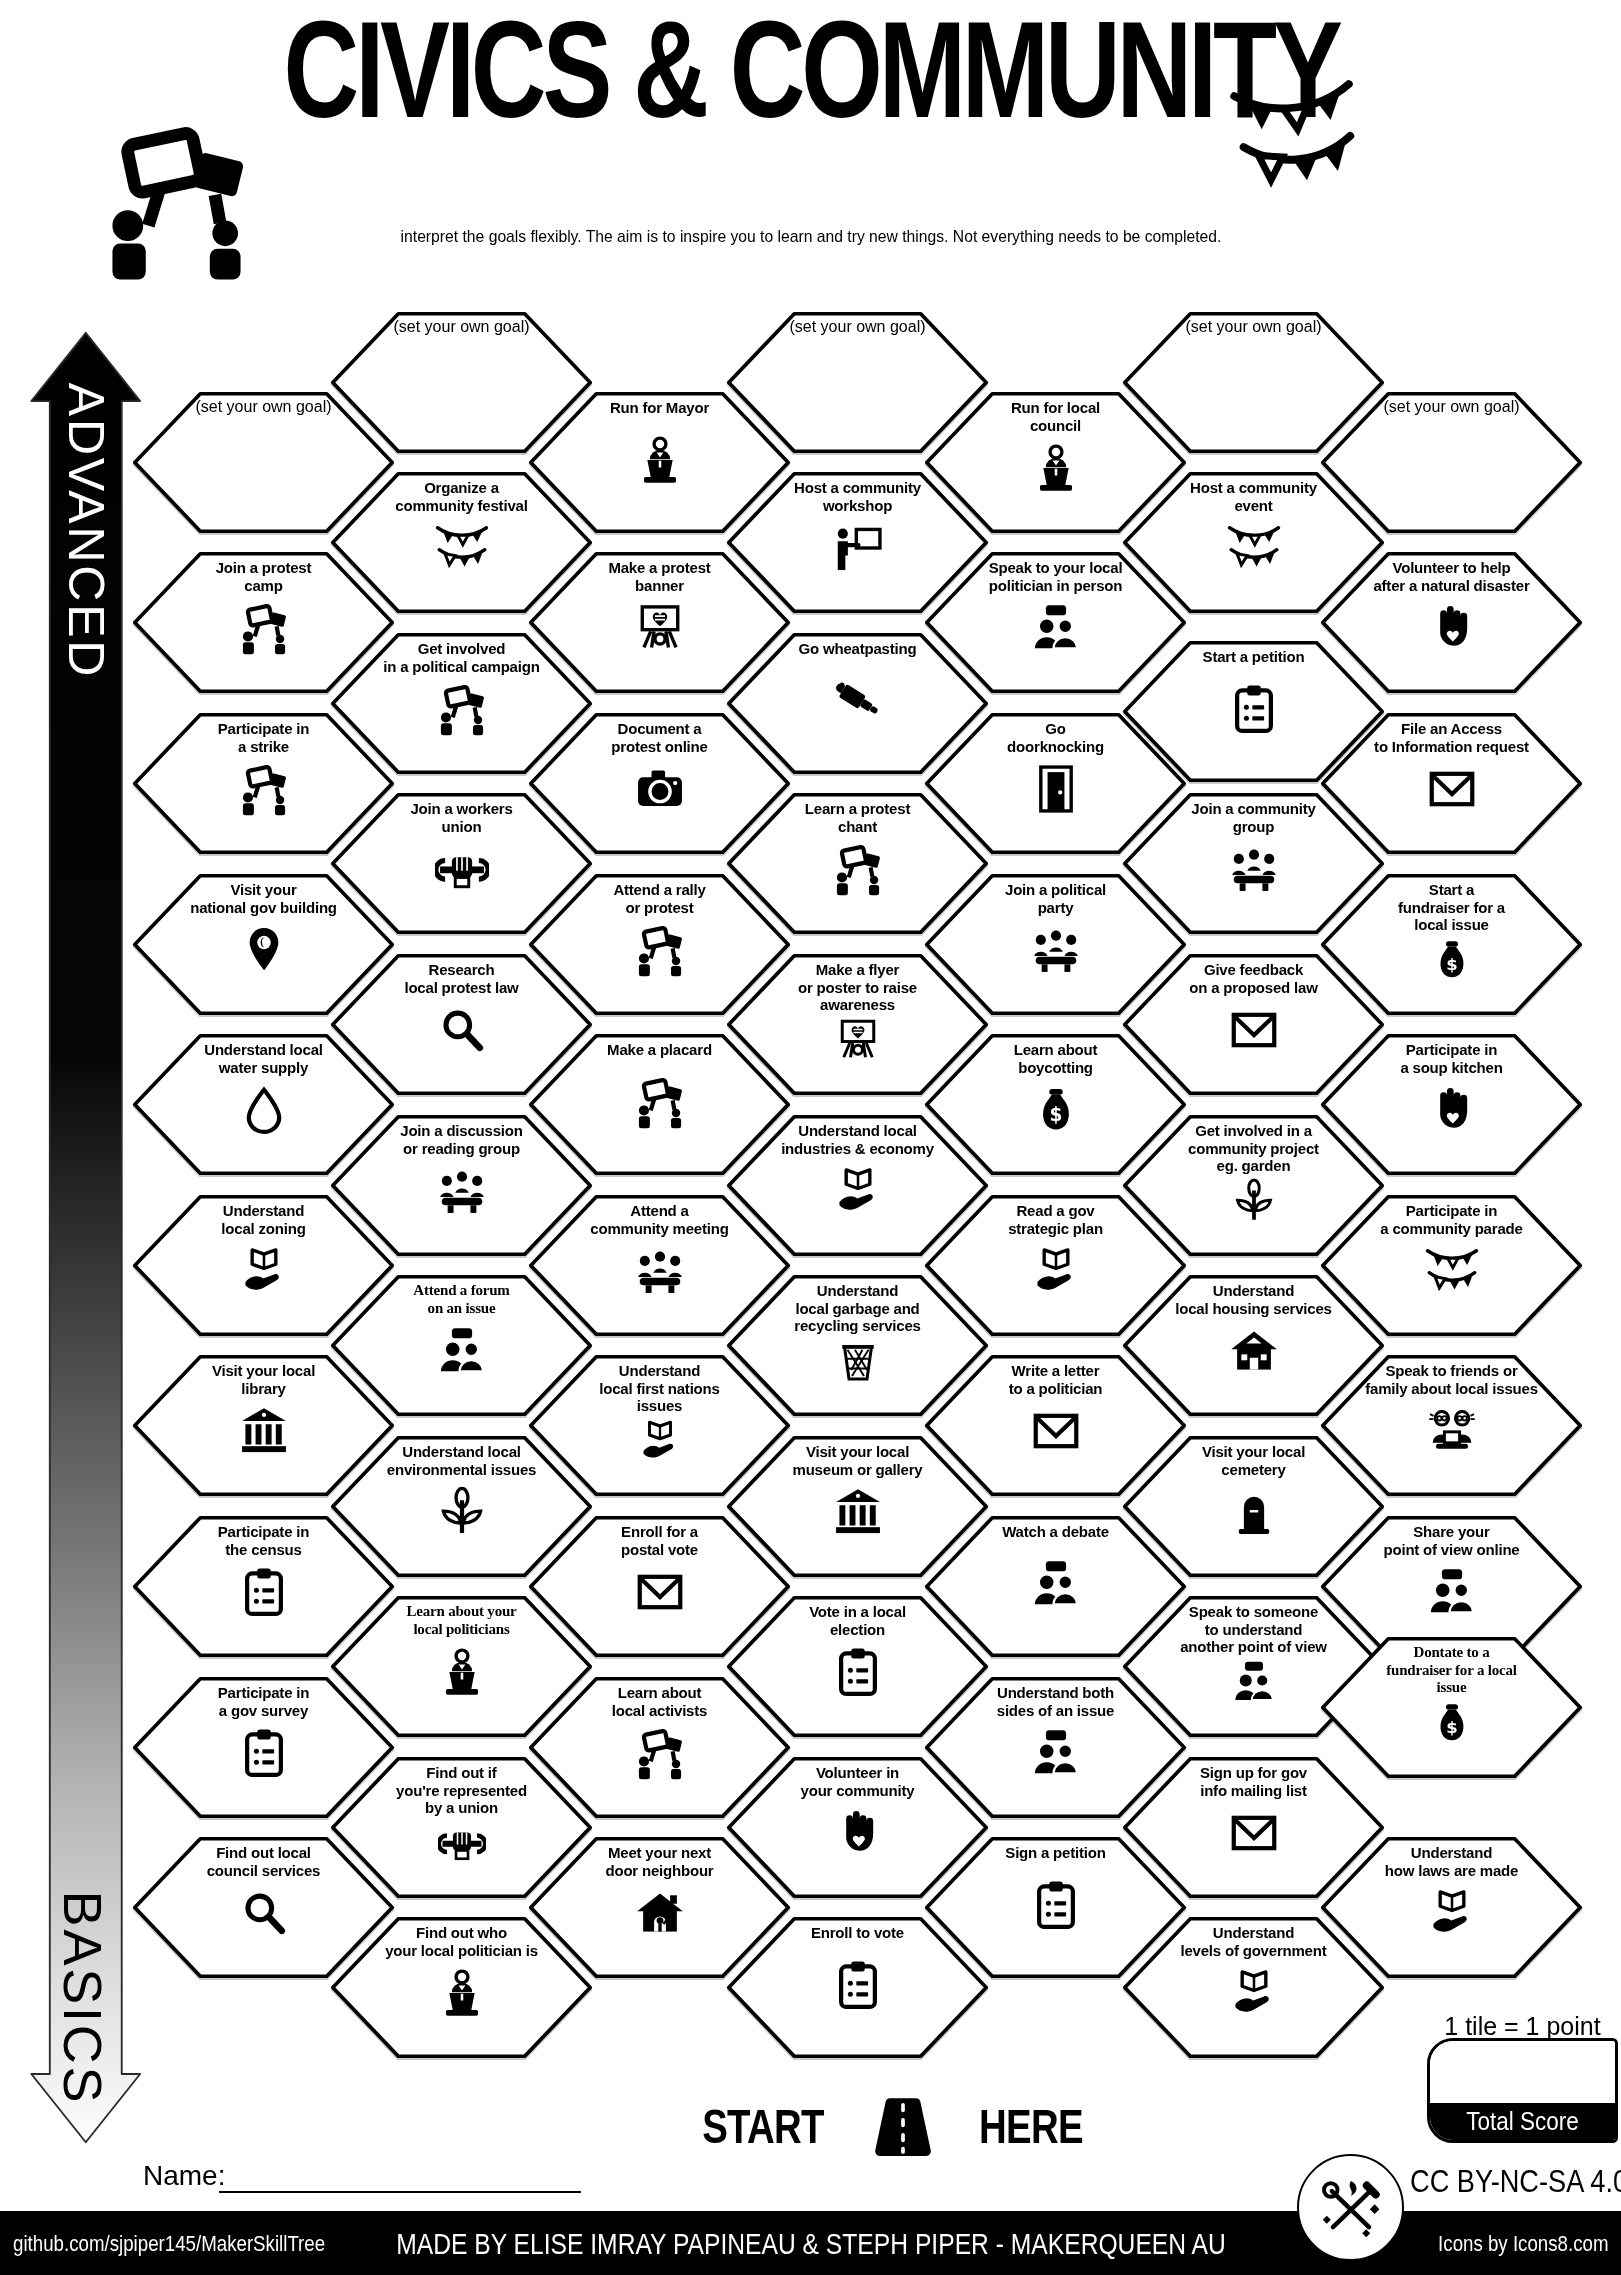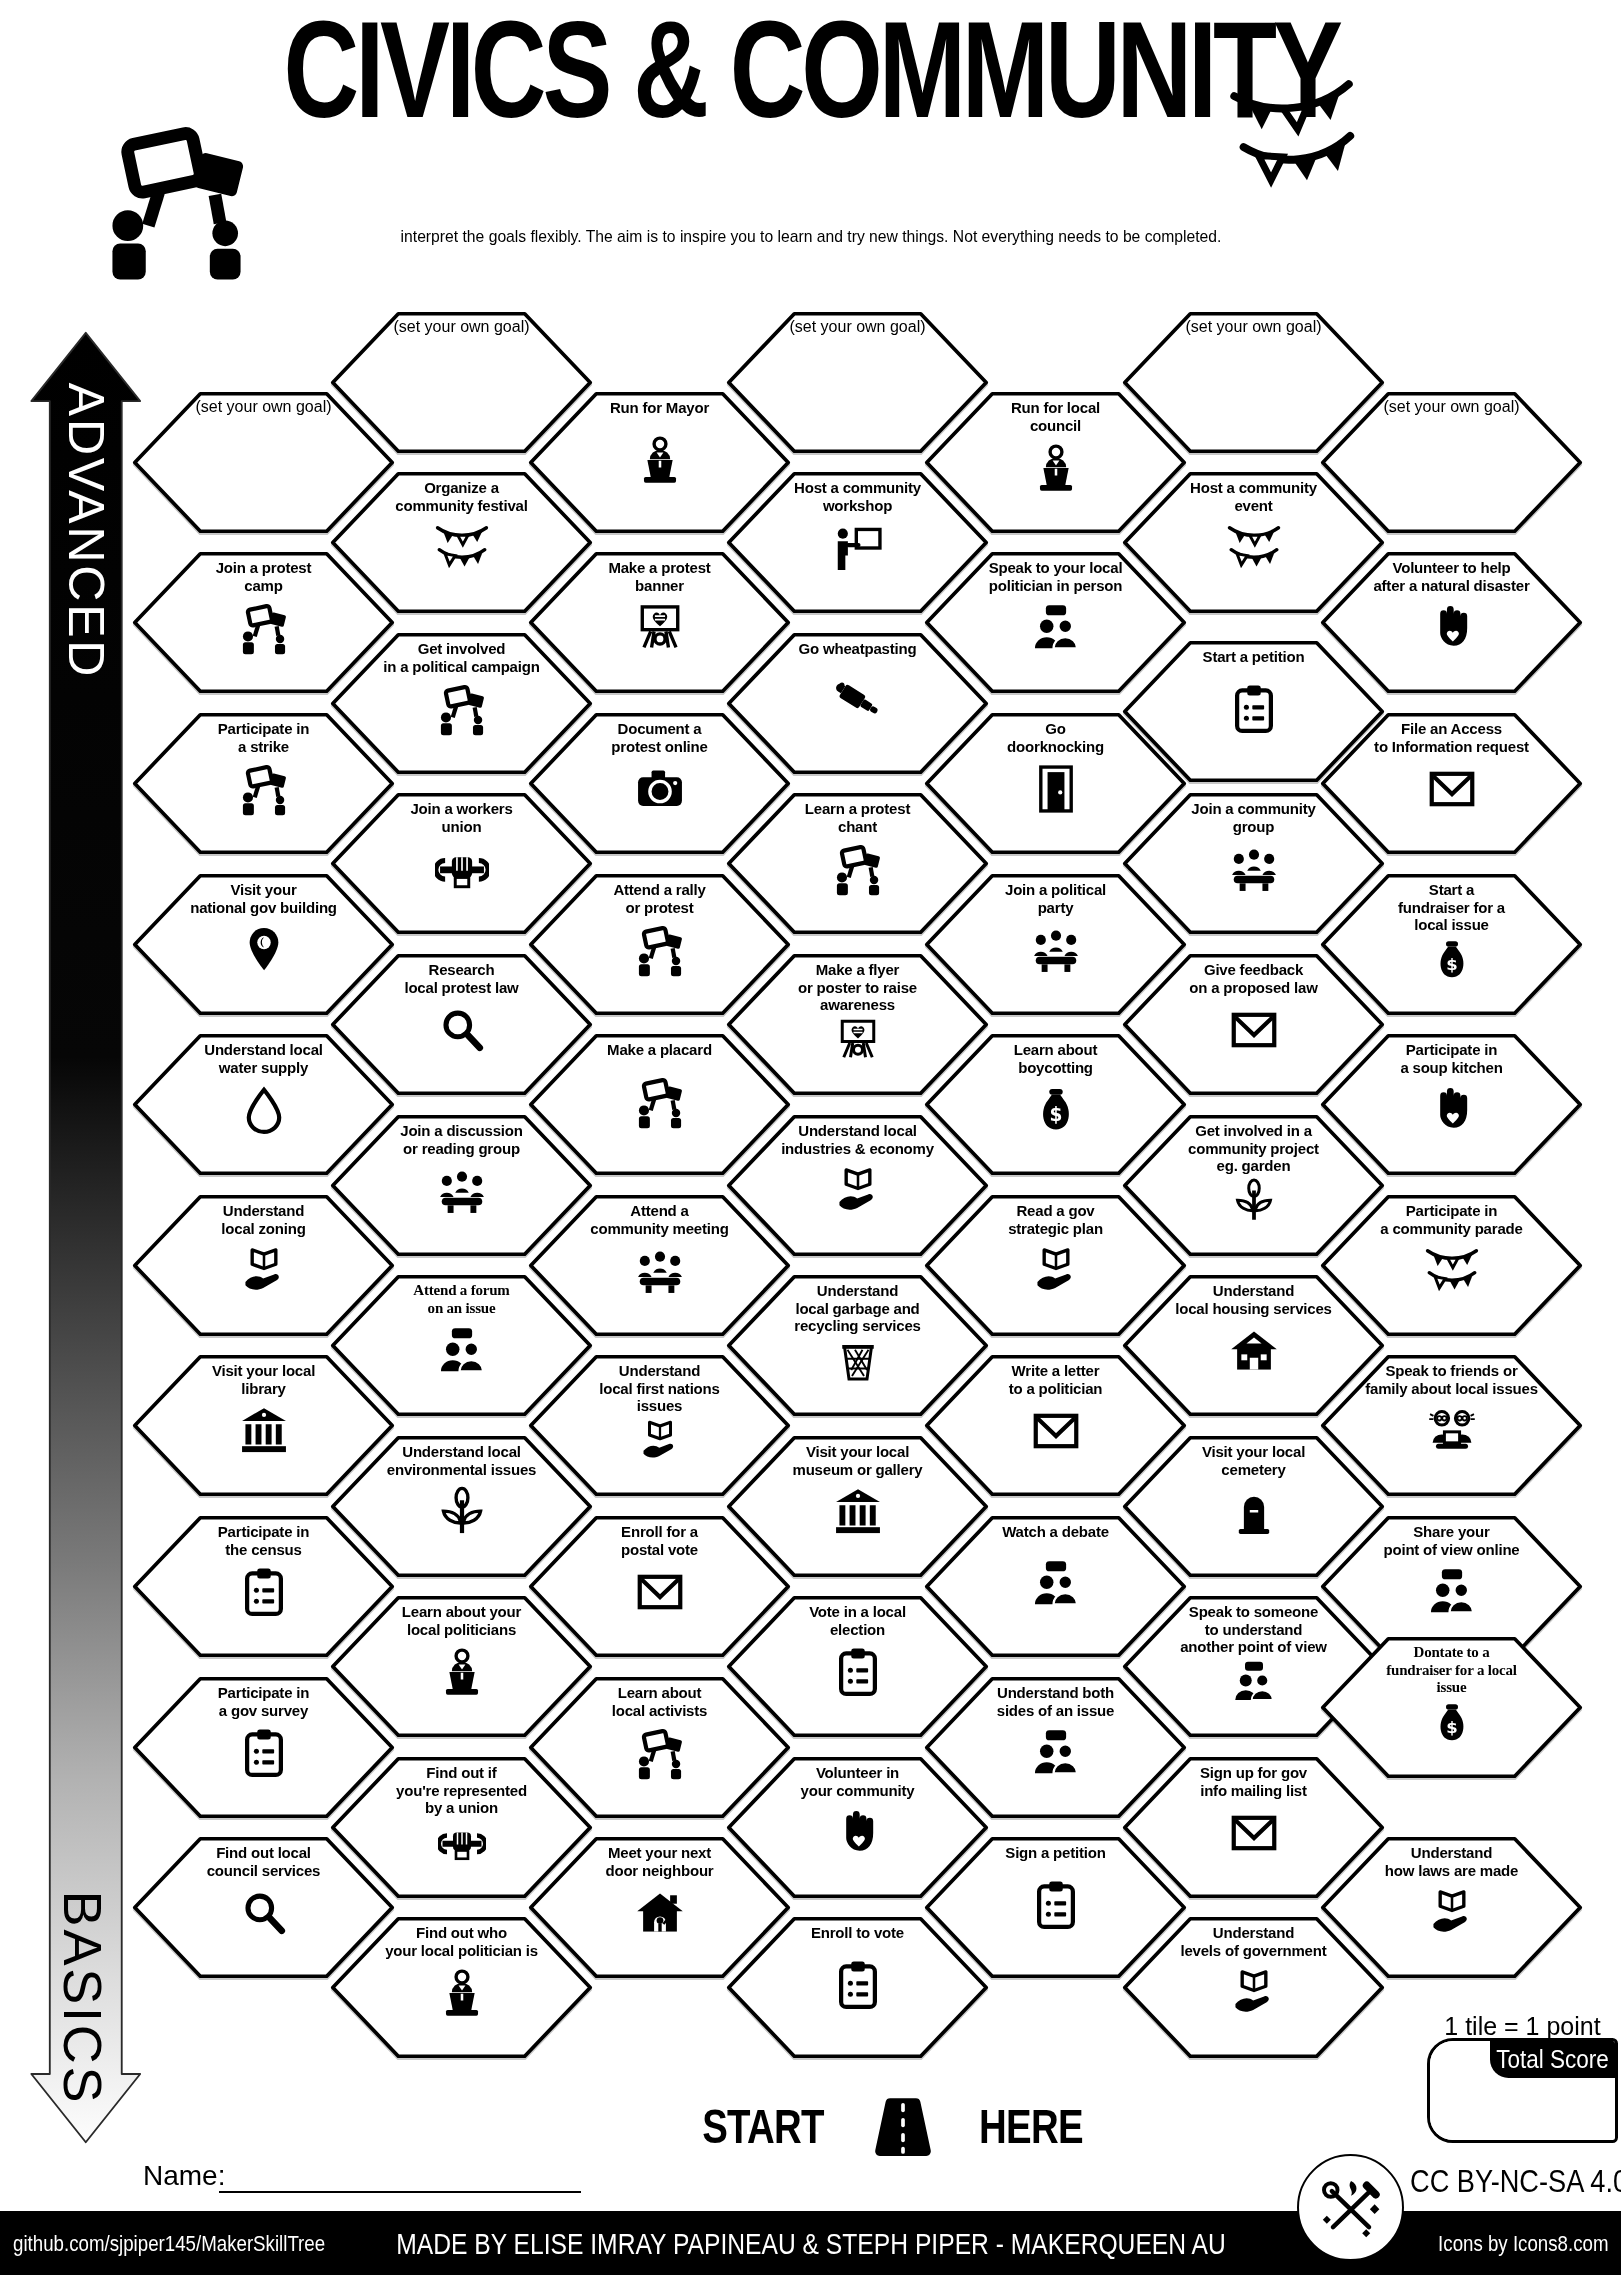--- a/index.html
+++ b/index.html
@@ -36,21 +36,21 @@
   .hex-icon{position:absolute; left:50%; transform:translateX(-50%);}
   
   .start-group{position:absolute; left:670px; top:2088px; width:443px; height:76px;
     display:flex; align-items:center; justify-content:center; gap:14.8px;}
   .start-word{font-size:48px; font-weight:bold; transform:scaleX(0.8); letter-spacing:-0.9px;}
   .name-label{position:absolute; left:143px; top:2160px; font-size:28px;}
   .name-line{position:absolute; left:219px; top:2191px; width:362px; border-top:2.8px solid #000;}
   .score-note{position:absolute; left:1427px; top:2012px; width:191px; text-align:center; font-size:25px;}
   .score-box{position:absolute; left:1427px; top:2038px; width:191px; height:105px;
     box-sizing:border-box; border:3.7px solid #000; border-radius:26px 5.5px 5.5px 26px;
-    background:#fff; display:flex; flex-direction:row; overflow:hidden;}
+    background:#fff; display:flex; flex-direction:column; overflow:hidden;}
   .score-box-top{flex:1; background:#fff;}
   .score-box-bar{height:37px; background:#000; color:#fff; display:flex;
     align-items:center; justify-content:center; border-radius:0 0 0 18.5px;}
   .score-box-bar span{font-size:25px; transform:scaleX(0.9); white-space:nowrap;}
   .badge{position:absolute; left:1297px; top:2154px; width:103px; height:103px;
     border-radius:50%; background:#fff; border:2.8px solid #000; z-index:5;
     display:flex; align-items:center; justify-content:center;}
   .cc-text{position:absolute; left:1410px; top:2163px; font-size:32px;
     transform:scaleX(0.85); transform-origin:left center; white-space:nowrap;}
   
@@ -477,21 +477,21 @@
       <div class="hex" style="left: 330px; top: 1435px;">
         <svg class="hexbg" width="263" height="143" viewBox="0 0 285 155">
           <polygon points="3,77.5 74,3 211,3 282,77.5 211,152 74,152"></polygon>
         </svg>
         <div class="hex-label">Understand local
 environmental issues</div>
         <svg class="hex-icon" width="59" height="54" viewBox="0 0 64 64" preserveAspectRatio="xMidYMid meet" style="top: 50px;">
           <use href="#i-plant"></use>
         </svg>
       </div>
-      <div class="hex" style="left: 330px; top: 1595px;">
+      <div class="hex" style="left: 330px; top: 1595px; font-family: Liberation Serif, serif;">
         <svg class="hexbg" width="263" height="143" viewBox="0 0 285 155">
           <polygon points="3,77.5 74,3 211,3 282,77.5 211,152 74,152"></polygon>
         </svg>
         <div class="hex-label">Learn about your
 local politicians</div>
         <svg class="hex-icon" width="59" height="54" viewBox="0 0 64 64" preserveAspectRatio="xMidYMid meet" style="top: 50px;">
           <use href="#i-podium"></use>
         </svg>
       </div>
       <div class="hex" style="left: 330px; top: 1756px;">

